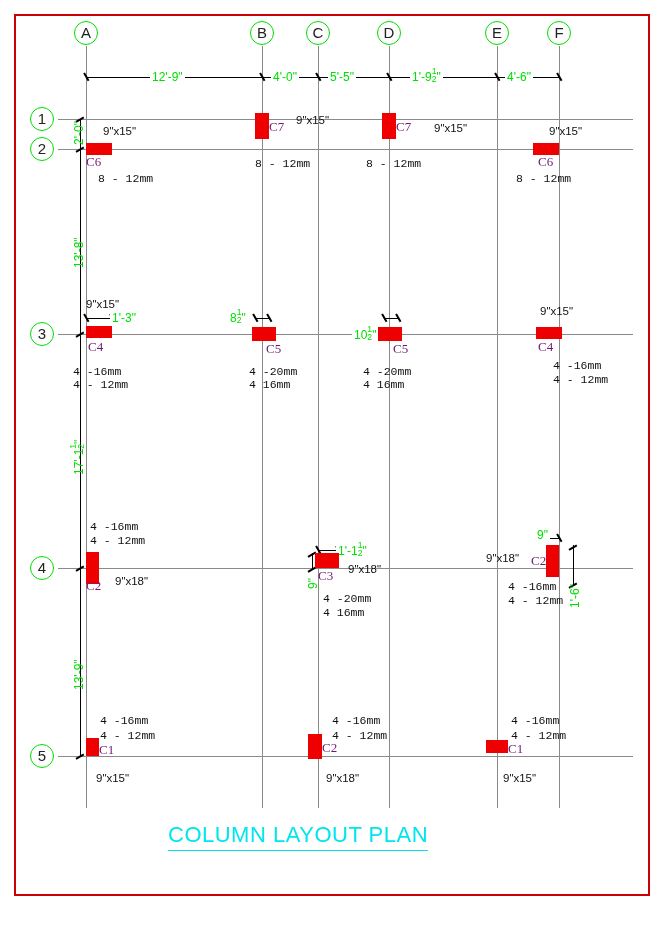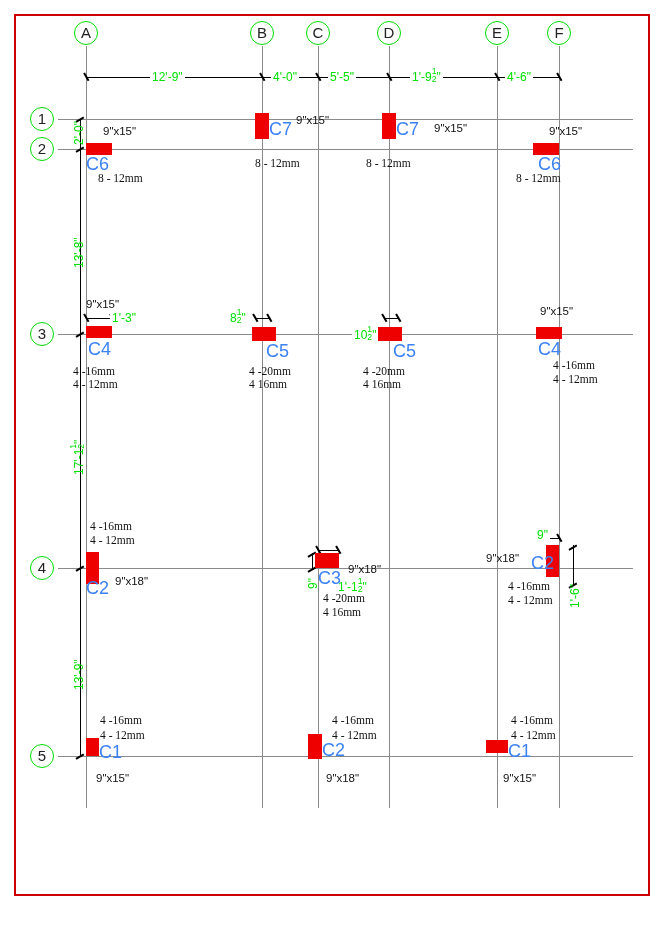--- a/index.html
+++ b/index.html
@@ -96,31 +96,31 @@
   }
   .frac .num { display: block; }
   .frac .den { display: block; }
   
   .col {
     position: absolute;
     background: #ee0000;
   }
   .coltag {
     position: absolute;
-    color: #3b82f6;
-    font-size: 18px;
-    white-space: nowrap;
-    font-family: Liberation Sans, sans-serif;
+    color: #701a75;
+    font-size: 13px;
+    white-space: nowrap;
+    font-family: Liberation Serif, serif;
   }
   .note {
     position: absolute;
     color: #111111;
     font-size: 11.5px;
     white-space: nowrap;
-    font-family: Liberation Serif, serif;
+    font-family: Liberation Mono, monospace;
   }
   .size {
     position: absolute;
     color: #111111;
     font-size: 11.5px;
     white-space: nowrap;
     font-family: "Liberation Sans", sans-serif;
   }
   
   #plan-title {
@@ -260,21 +260,21 @@
 
   <div class="col" style="left:86px; top:552px; width:13px; height:32px;"></div>
   <div class="coltag" style="left:86px; top:578px;">C2</div>
   <div class="size" style="left:115px; top:575px;">9"x18"</div>
   <div class="note" style="left:90px; top:520px;">4 -16mm</div>
   <div class="note" style="left:90px; top:534px;">4 - 12mm</div>
 
   <div class="dimline" style="left:318px; top:550px; width:20px;"></div>
   <div class="tick" style="left:314px; top:549px;"></div>
   <div class="tick" style="left:334px; top:549px;"></div>
-  <div class="dimtext" style="left:336px; top:542px;margin-top:36px;">
+  <div class="dimtext" style="left:336px; top:542px;">
     <span>1'-1</span><span class="frac"><span class="num">1</span><span class="den">2</span></span><span>"</span>
   </div>
   <div class="dimline-v" style="left:312px; top:553px; height:16px;"></div>
   <div class="tick-v" style="left:311px; top:550px;"></div>
   <div class="tick-v" style="left:311px; top:565px;"></div>
   <div class="dimtext-v" style="left:306px; top:589px;">9"</div>
 
   <div class="col" style="left:315px; top:553px; width:24px; height:15px;"></div>
   <div class="coltag" style="left:318px; top:568px;">C3</div>
   <div class="size" style="left:348px; top:563px;">9"x18"</div>
@@ -307,14 +307,15 @@
   <div class="size" style="left:326px; top:772px;">9"x18"</div>
   <div class="note" style="left:332px; top:714px;">4 -16mm</div>
   <div class="note" style="left:332px; top:729px;">4 - 12mm</div>
 
   <div class="col" style="left:486px; top:740px; width:22px; height:13px;"></div>
   <div class="coltag" style="left:508px; top:741px;">C1</div>
   <div class="size" style="left:503px; top:772px;">9"x15"</div>
   <div class="note" style="left:511px; top:714px;">4 -16mm</div>
   <div class="note" style="left:511px; top:729px;">4 - 12mm</div>
 
+  <div id="plan-title">COLUMN LAYOUT PLAN</div>
 
 </div>
 
 </body></html>

